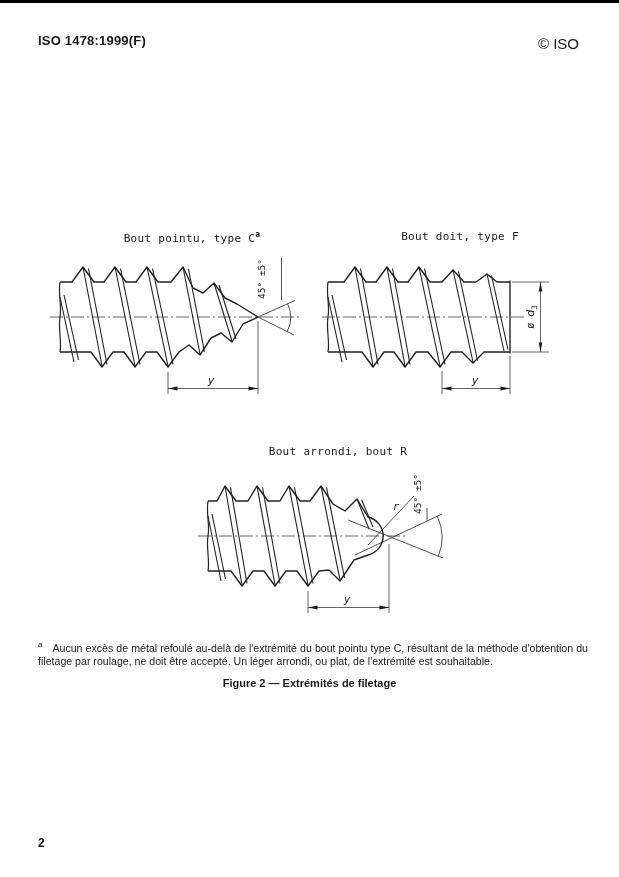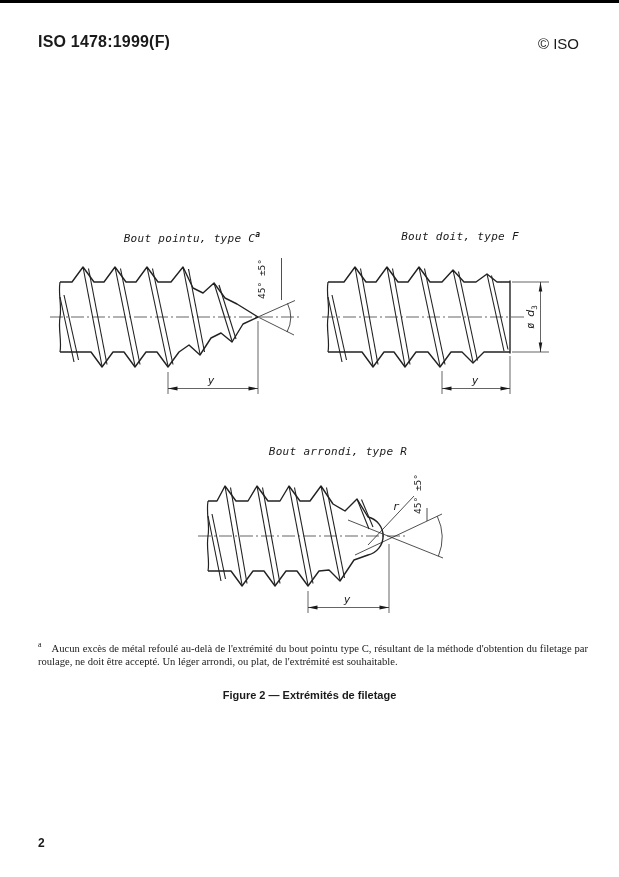--- a/index.html
+++ b/index.html
@@ -2,53 +2,53 @@
 <html><head>
 <meta charset="utf-8">
 <style>
   html,body{margin:0;padding:0;background:#888;}
   .page{
     position:relative;width:619px;height:877px;background:#ffffff;
     font-family:"Liberation Sans",sans-serif;color:#1a1a1a;overflow:hidden;
     margin:0 auto;
   }
   .topbar{position:absolute;left:0;top:0;width:619px;height:3px;background:#000;}
-  .hdr-left{position:absolute;left:38px;top:33px;font-size:16px;font-weight:bold;letter-spacing:.2px;}
+  .hdr-left{position:absolute;left:38px;top:33px;font-size:13px;font-weight:bold;letter-spacing:.2px;}
   .hdr-right{position:absolute;right:40px;top:35px;font-size:15px;}
   .fig-title{
     position:absolute;transform:translateX(-50%);
     font-family:"DejaVu Sans Mono",monospace;font-size:11px;font-weight:500;
-    white-space:nowrap;letter-spacing:.3px;font-style:italic;
+    white-space:nowrap;letter-spacing:.3px;
   }
   .fig-title sup{font-size:8px;font-weight:bold;}
   .drawing{position:absolute;}
   svg text{font-family:"DejaVu Sans Mono",monospace;fill:#1a1a1a;}
   .footnote{
     position:absolute;left:38px;top:629px;width:550px;
-    font-size:10.6px;line-height:1.32;text-align:justify;font-family:Liberation Serif, serif;
+    font-size:10.6px;line-height:1.32;text-align:justify;
   }
   .footnote sup{font-size:8px;margin-right:10px;}
   .caption{
     position:absolute;left:0;top:677px;width:619px;text-align:center;
-    font-size:11px;font-weight:bold;margin-top:12px;
+    font-size:11px;font-weight:bold;
   }
   .pagenum{position:absolute;left:38px;top:836px;font-size:12px;font-weight:bold;}
 </style>
 </head>
 <body>
 
 <div class="page">
   <div class="topbar"></div>
 
   <div class="hdr-left">ISO 1478:1999(F)</div>
   <div class="hdr-right">© ISO</div>
 
   <div class="fig-title" style="left:192px;top:230px;"><span>Bout pointu, type C</span><sup>a</sup></div>
   <div class="fig-title" style="left:460px;top:230px;"><span>Bout doit, type F</span></div>
-  <div class="fig-title" style="left:338px;top:445px;"><span>Bout arrondi, type R</span></div>
+  <div class="fig-title" style="left:338px;top:445px;"><span>Bout arrondi, bout R</span></div>
 
   <svg class="drawing" style="left:45px;top:245px;" width="280" height="165" viewBox="0 0 280 165">
     <g stroke="#222" fill="none">
       <path d="M5 72 H256" stroke-width="0.7" stroke-dasharray="13 3 2 3"></path>
       <path stroke-width="1.2" d="M15 37 C13 50 17 60 15 72 C13 84 17 96 15 107"></path>
       <path stroke-width="1.4" stroke-linejoin="round" d="M15 37 H27 L38 22 L49 37 H59 L70 22 L81 37 H91 L102 22 L113 37 H126 L138 22 L148 43 L158 48 L169 38 L180 53 L192 59 L213 72"></path>
       <path stroke-width="1.4" stroke-linejoin="round" d="M15 107 H46 L57 122 L68 107 H79 L90 122 L101 107 H112 L123 122 L134 107 L144 100 L155 110 L166 93 L176 88 L187 97 L198 79 L213 72"></path>
       <g stroke-width="1.1">
         <path d="M15 52 L29 117"></path>
           <path d="M19 50 L33.5 115"></path>

